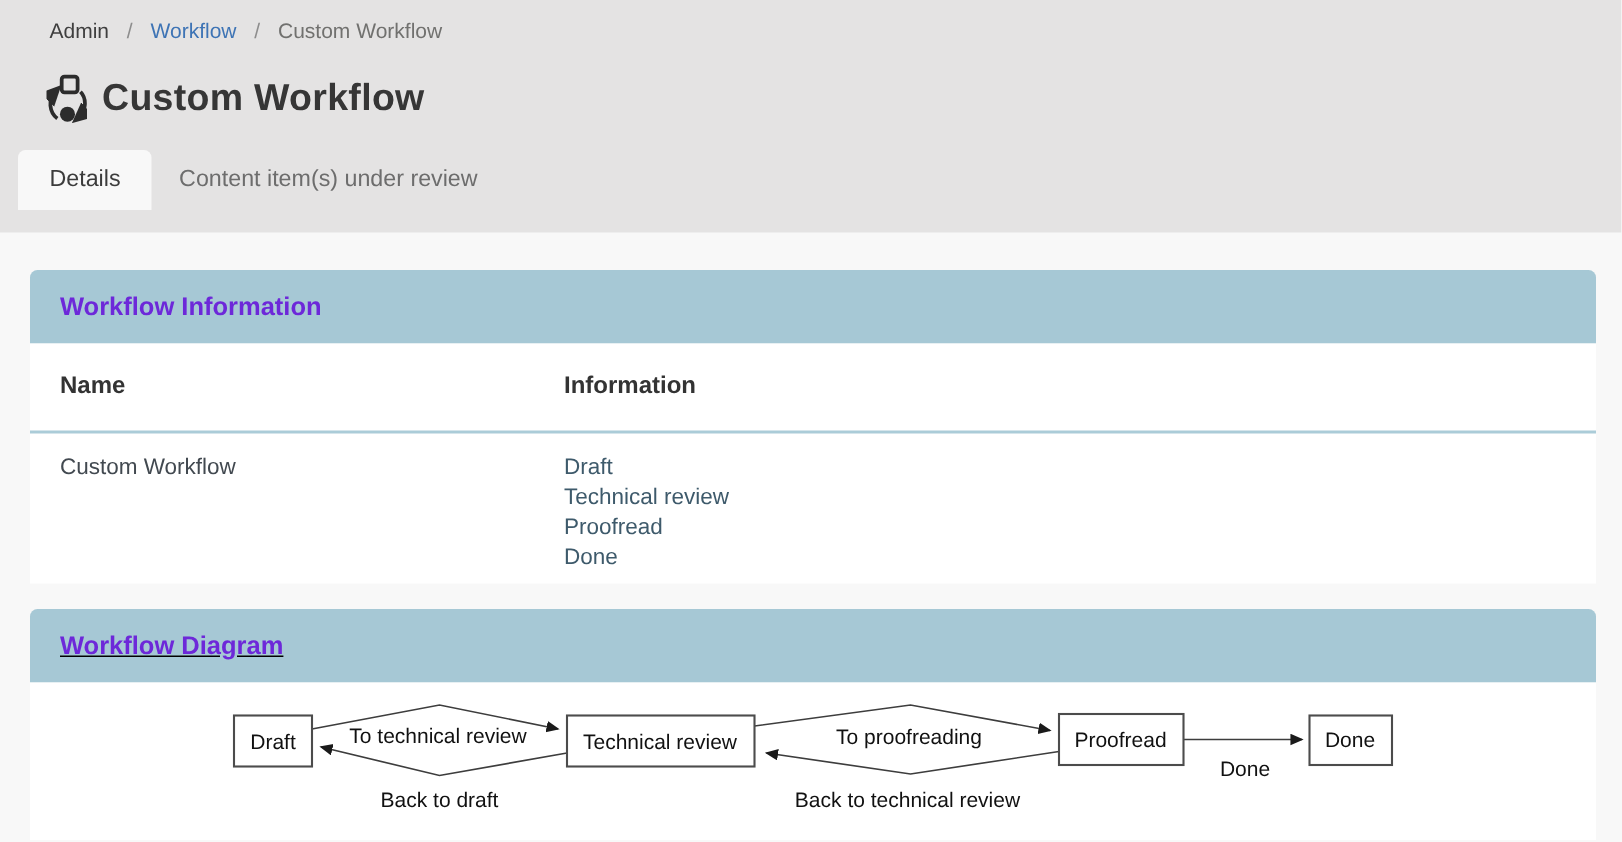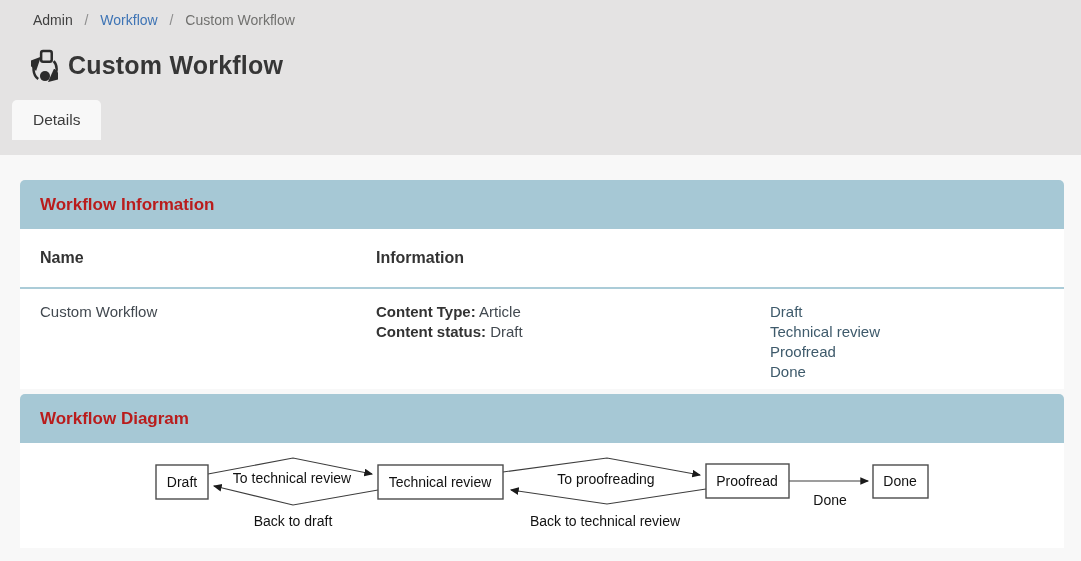--- a/index.html
+++ b/index.html
@@ -42,26 +42,26 @@
   }
   .tab{
     height:40px;line-height:40px;padding:0 18px;
     font-size:15.5px;color:#6d6d6d;
     border-radius:5px 5px 0 0;cursor:pointer;white-space:nowrap;
   }
   .tab.active{background:var(--content-bg,#f8f8f8);color:#3c3c3c;padding:0 21px;}
   
   .content{padding:25px 17px 0 20px;}
   .panel{width:1044px;}
-  .panel + .panel{margin-top:5px;}
+  .panel + .panel{margin-top:17px;text-decoration:underline;}
   .panel-header{
     background:var(--panel-header-bg,#a6c8d5);
     border-radius:5px 5px 0 0;
     height:49px;display:flex;align-items:center;
-    padding:0 20px;font-size:17px;font-weight:700;color:#b91c1c;
+    padding:0 20px;font-size:17px;font-weight:700;color:#6d28d9;
   }
   .panel-body{background:#ffffff;}
   
   .thead-row{
     display:grid;grid-template-columns:336px 394px 1fr;
     padding:0 0 0 20px;height:60px;align-items:center;
     font-size:16px;font-weight:700;color:#333333;
     border-bottom:2px solid var(--table-header-border,#abccd8);
   }
   .tbody-row{
@@ -101,44 +101,35 @@
       <rect x="10.5" y="2" width="11" height="11" rx="2" fill="none" stroke="#2c2c2c" stroke-width="2.6"></rect>
       <circle cx="14.5" cy="28" r="5.2" fill="#2c2c2c"></circle>
       <path d="M7.5,31 C1.8,27 1,17.5 5.8,12.5" fill="none" stroke="#2c2c2c" stroke-width="2.6" marker-end="url(#icoArrow)"></path>
       <path d="M23.5,12.5 C28.2,17.5 27.2,26 22.5,30" fill="none" stroke="#2c2c2c" stroke-width="2.6" marker-end="url(#icoArrow)"></path>
     </svg>
     <h1 class="page-title">Custom Workflow</h1>
   </div>
 
   <div class="tabs">
     <div class="tab active">Details</div>
+    <div class="tab">Content item(s) under review</div>
   </div>
 </header>
 
 <main class="content">
 
   <section class="panel">
     <div class="panel-header">Workflow Information</div>
     <div class="panel-body">
       <div class="thead-row">
         <div>Name</div>
         <div>Information</div>
       </div>
       <div class="tbody-row">
         <div>Custom Workflow</div>
-        <div>
-          <div class="limitation-line">
-            <span class="lim-label">Content Type:</span>
-            <span>Article</span>
-          </div>
-          <div class="limitation-line">
-            <span class="lim-label">Content status:</span>
-            <span>Draft</span>
-          </div>
-        </div>
         <div>
           <div class="stage-line">Draft</div>
           <div class="stage-line">Technical review</div>
           <div class="stage-line">Proofread</div>
           <div class="stage-line">Done</div>
         </div>
       </div>
     </div>
   </section>
 

